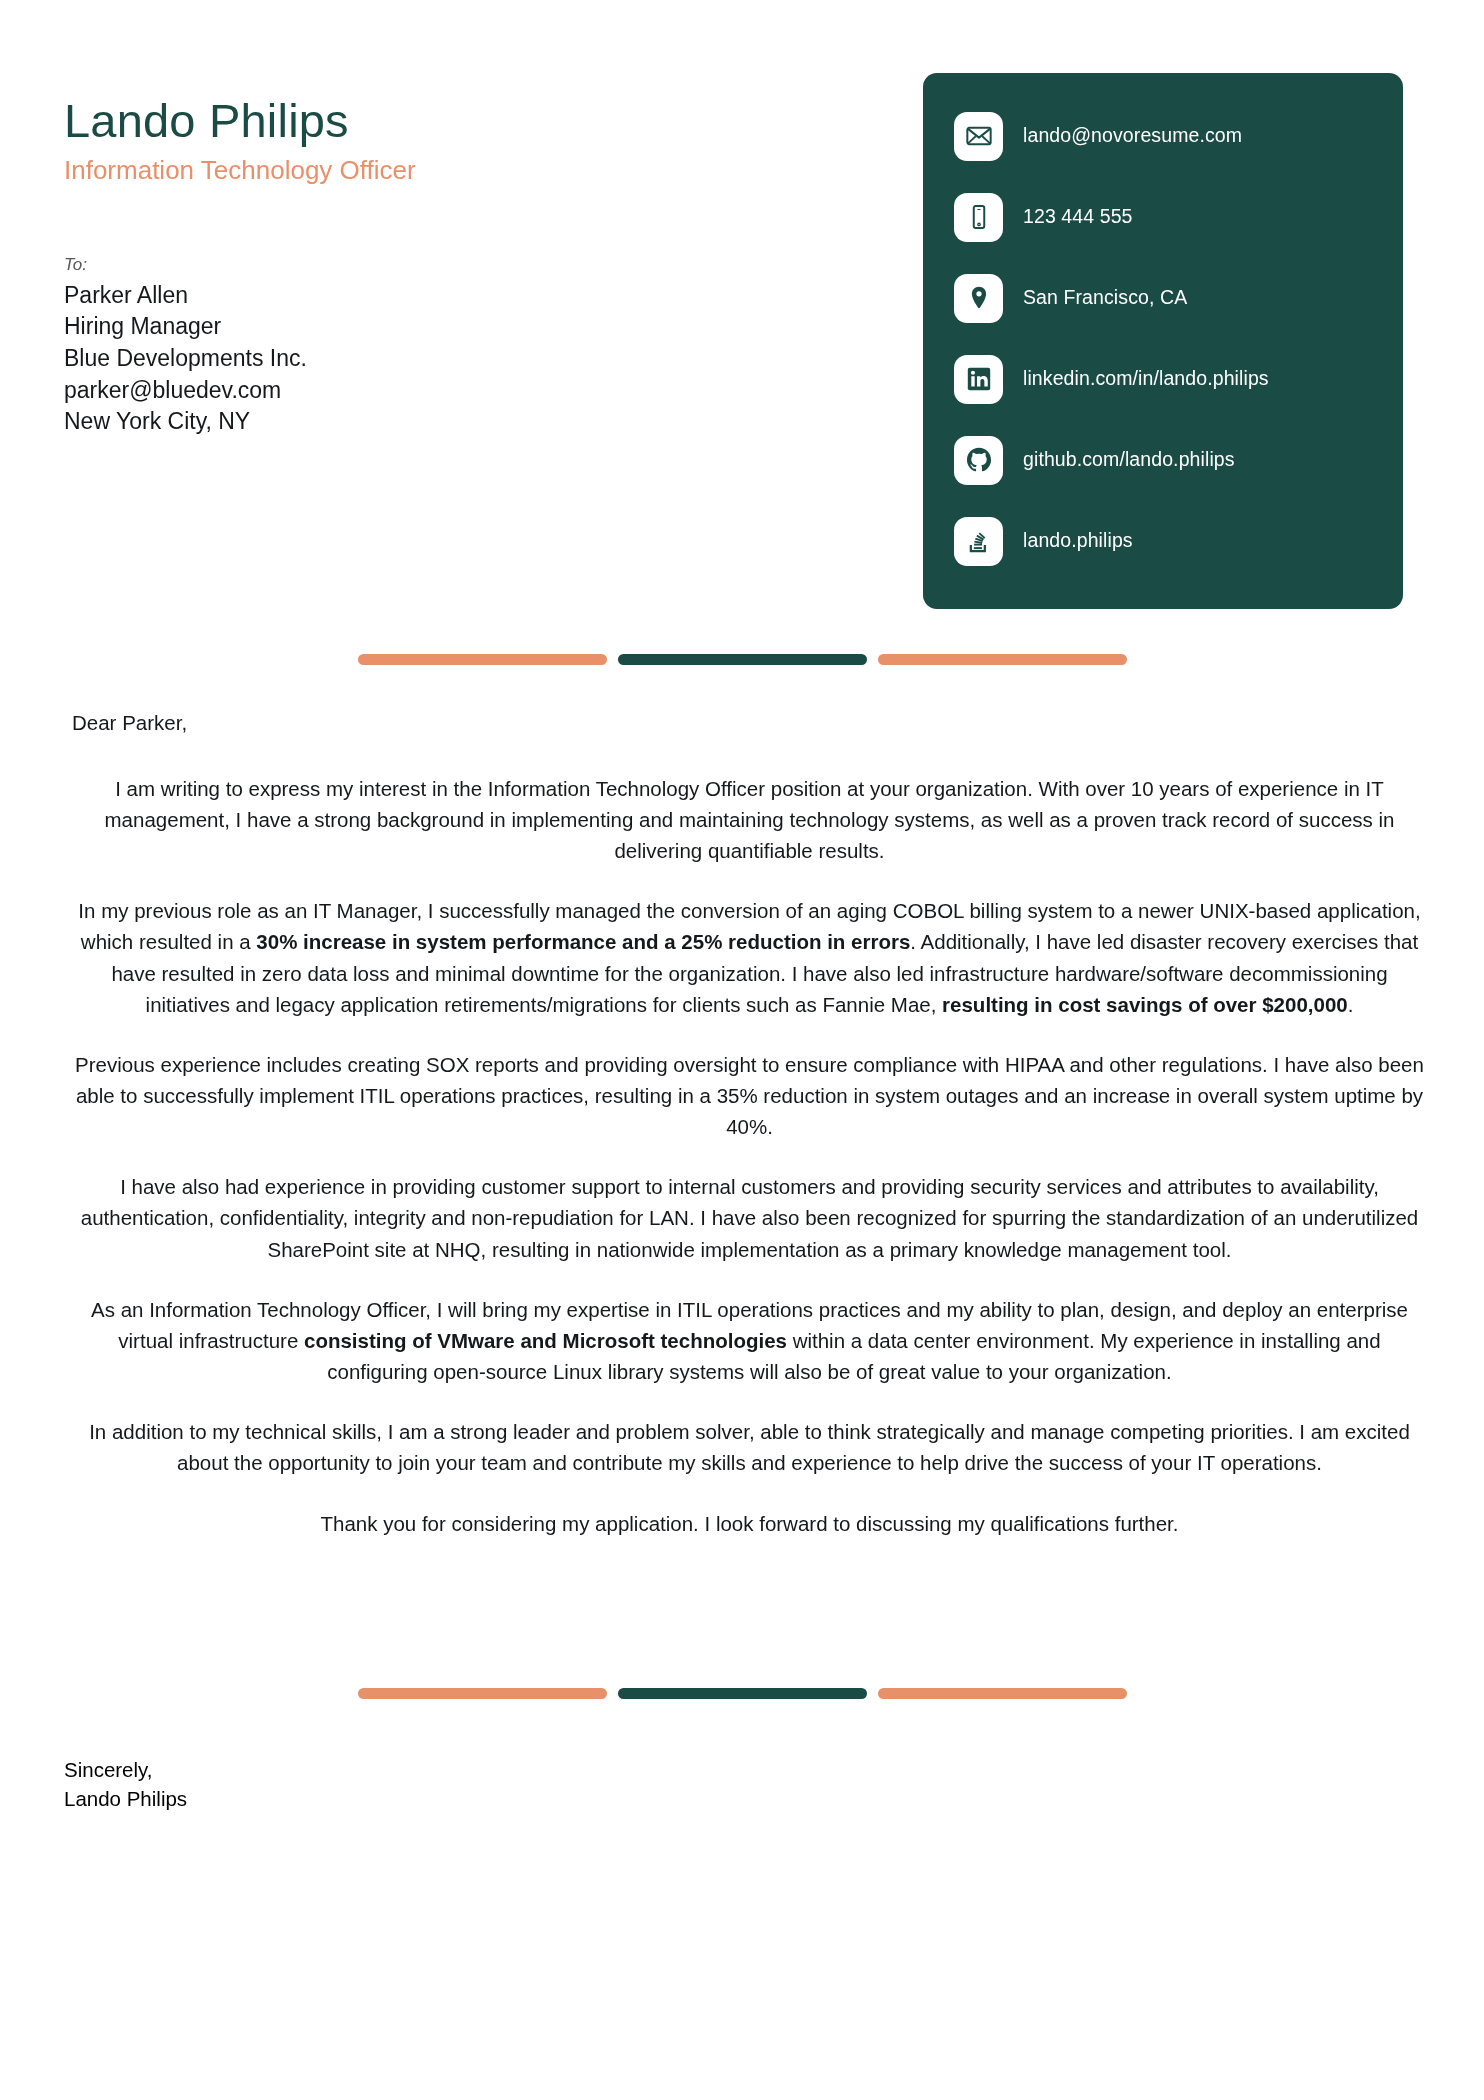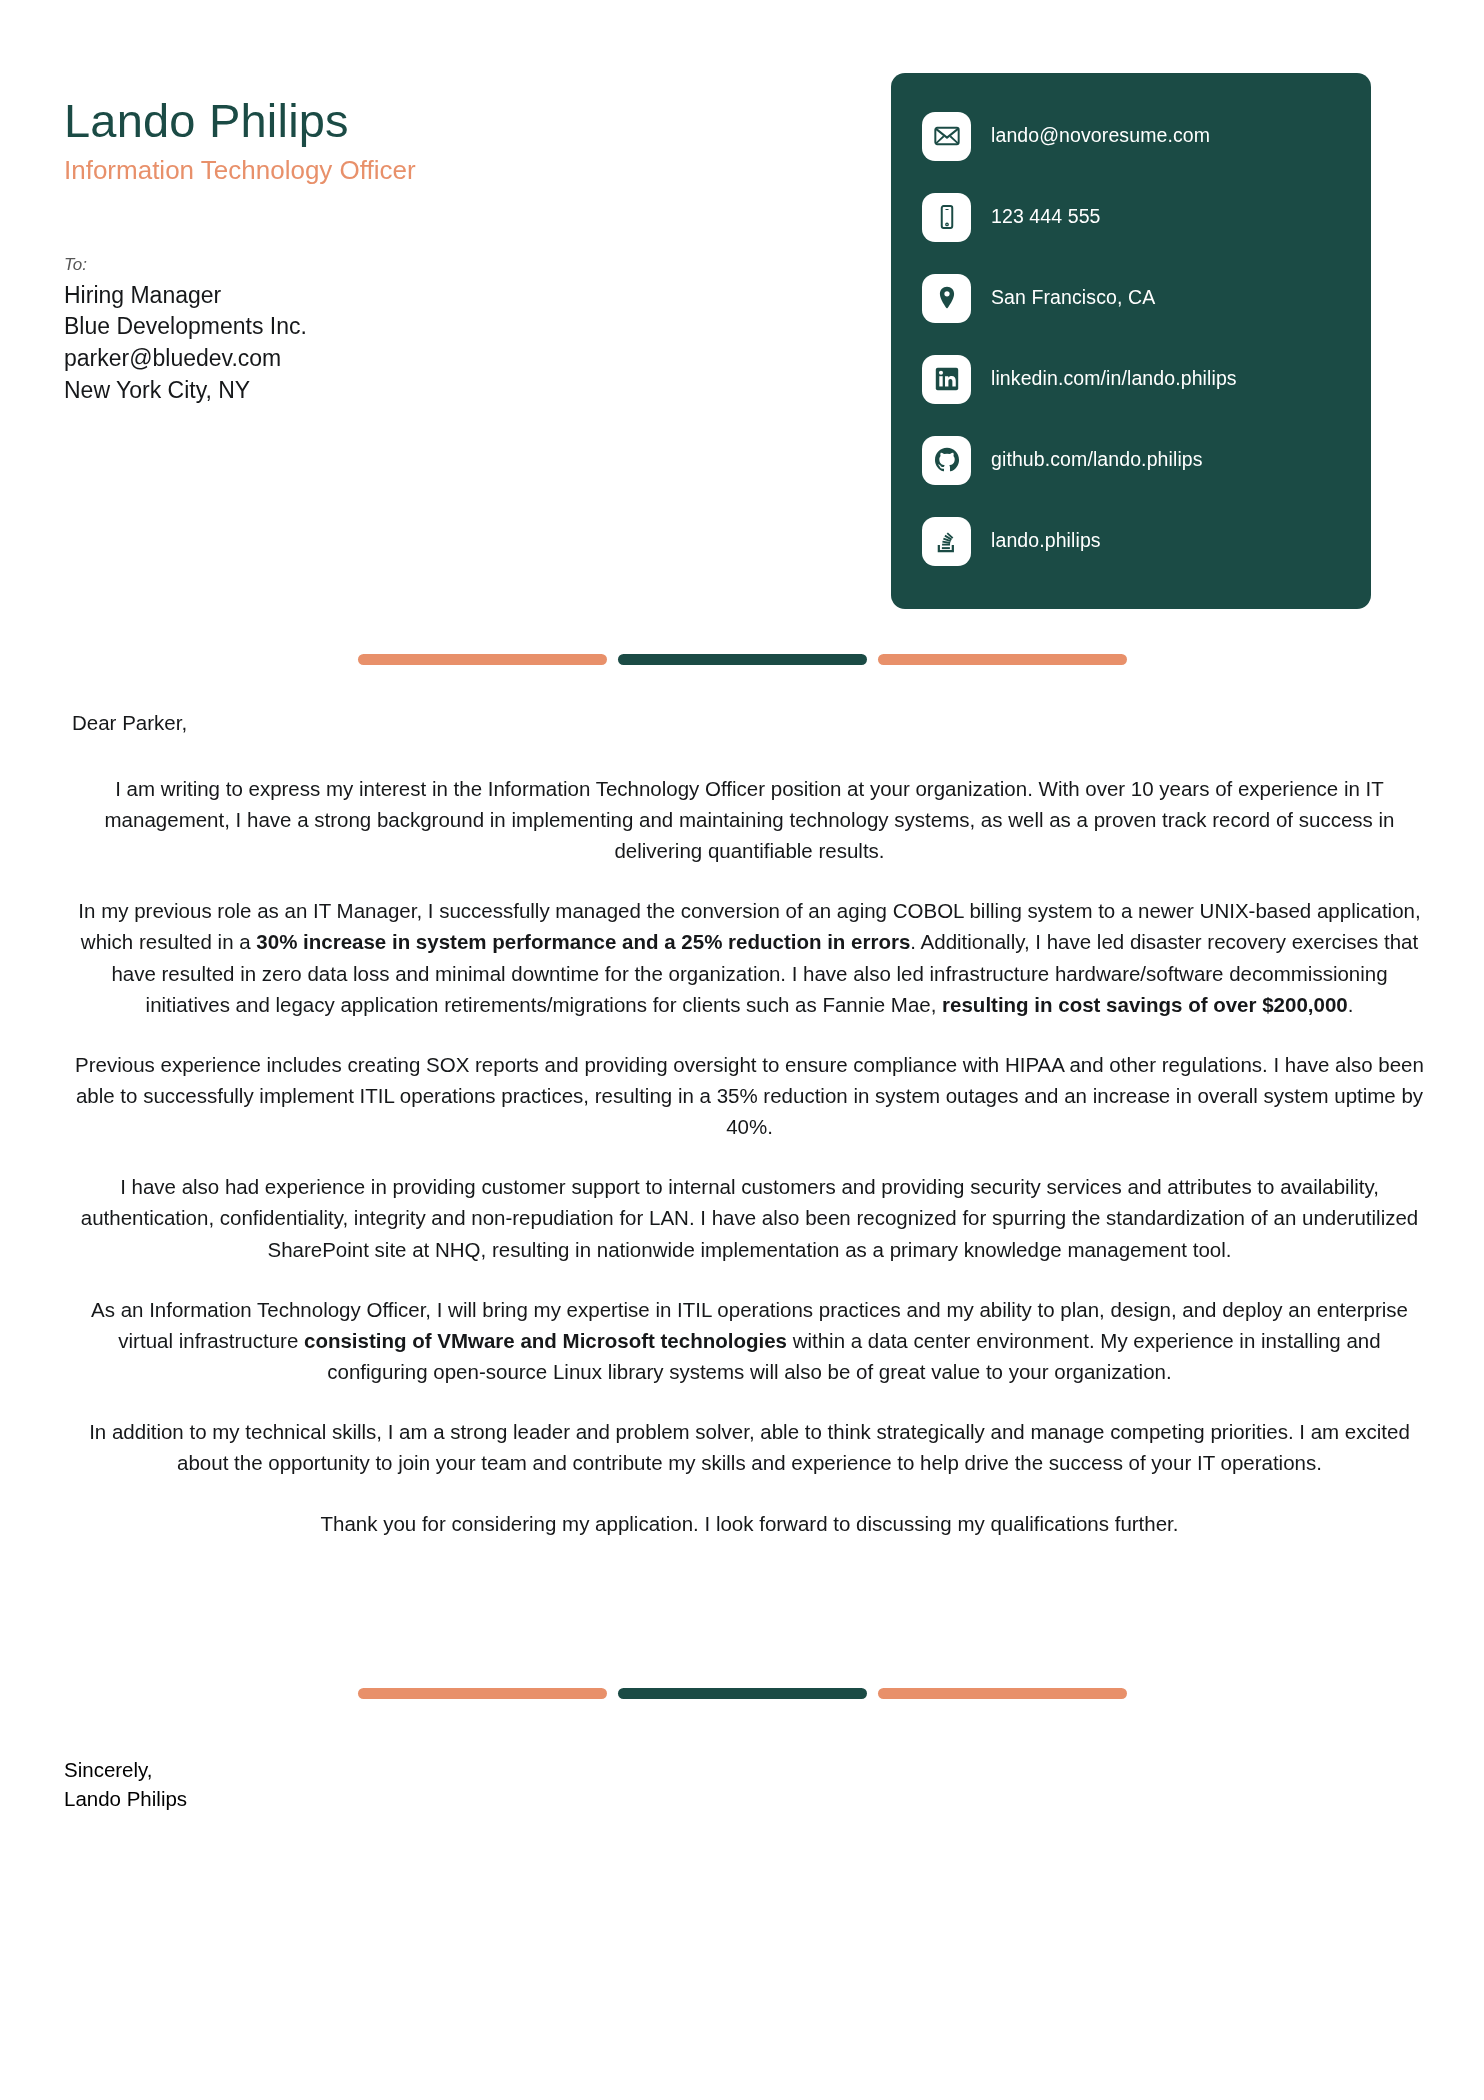--- a/index.html
+++ b/index.html
@@ -65,21 +65,21 @@
   .recipient .line {
     font-size: 23px;
     color: #16181a;
     line-height: 1.38;
     white-space: nowrap;
   }
 
   
   .contact-panel {
     position: absolute;
-    left: 891px;
+    left: 923px;
     top: 73px;
     width: 480px;
     height: 536px;
     background: #1b4b45;
     border-radius: 14px;
     box-sizing: border-box;
     padding: 34px 0 0 0;
   }
   .contact-row {
     display: flex;
@@ -168,20 +168,21 @@
 
 <div class="page">
 
   <div class="header">
     <h1 class="name">Lando Philips</h1>
     <div class="job-title">Information Technology Officer</div>
   </div>
 
   <div class="recipient">
     <div class="to-label">To:</div>
+    <div class="line">Parker Allen</div>
     <div class="line">Hiring Manager</div>
     <div class="line">Blue Developments Inc.</div>
     <div class="line">parker@bluedev.com</div>
     <div class="line">New York City, NY</div>
   </div>
 
   <div class="contact-panel">
 
     <div class="contact-row">
       <span class="contact-icon">

